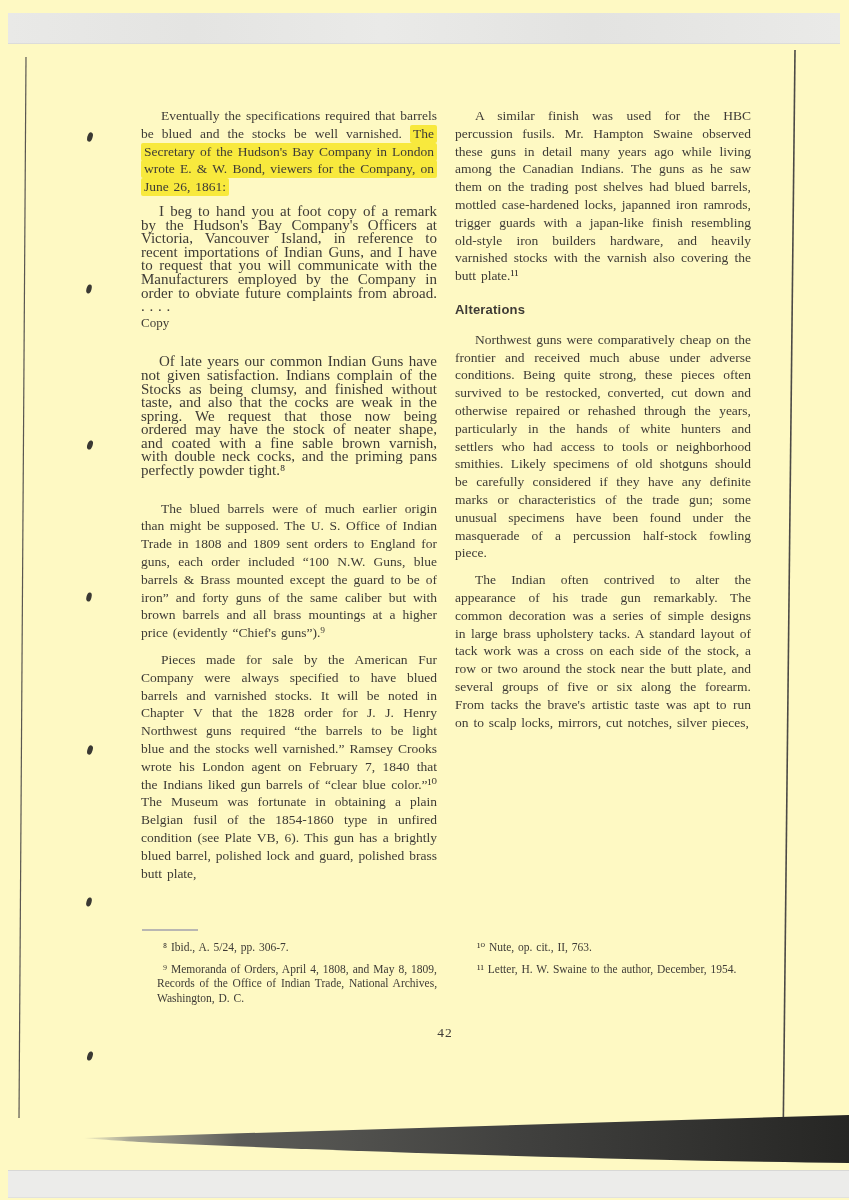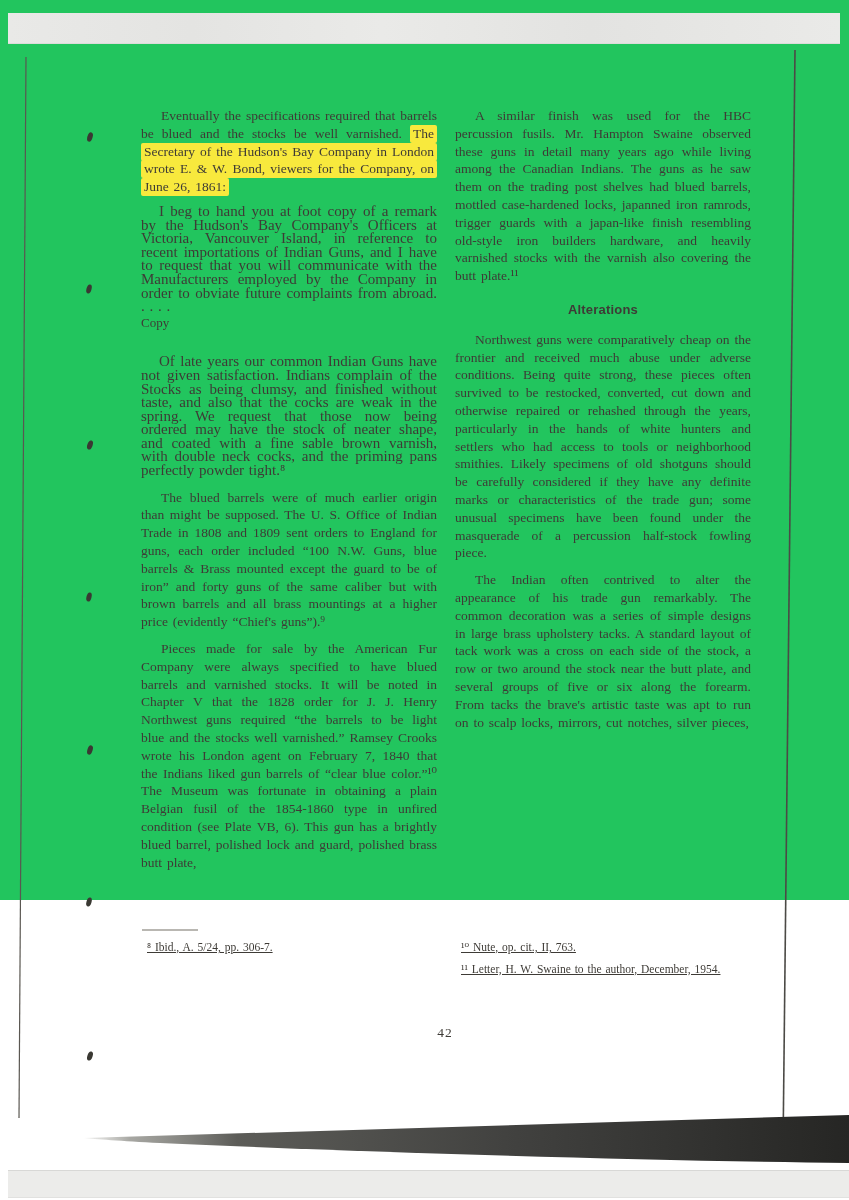--- a/index.html
+++ b/index.html
@@ -3,22 +3,22 @@
 <meta charset="utf-8">
 <style>
   html,body{margin:0;padding:0;}
   body{
     width:849px;height:1200px;
     background:#ffffff;
     font-family:"Liberation Serif","DejaVu Serif",serif;
     overflow:hidden;
   }
   #scan-page{
-    position:relative;width:849px;height:900px;
-    background:#22c55e;color:#3e3b36;
+    position:relative;width:849px;height:1200px;
+    background:#fef9c3;color:#3e3b36;
   }
   
   .band-top{
     position:absolute;left:8px;top:13px;width:832px;height:30px;
     background:linear-gradient(90deg,#e9e9e7 0%,#e4e4e2 22%,#eaeae8 45%,#e3e3e1 70%,#eaeae8 100%);
     border-bottom:1px solid #dcdcda;
   }
   .band-bottom-strip{
     position:absolute;left:8px;top:1170px;width:841px;height:26px;
     background:#ececea;
@@ -35,43 +35,43 @@
   }
   .col-left{left:141px;}
   .col-right{left:455px;}
   .para{margin:0 0 9px 0;text-indent:20px;}
   .para.no-indent{text-indent:0;}
   .small{
     font-size:15px;line-height:13.6px;
     margin:0 0 2px 0;text-indent:18px;word-spacing:1px;
   }
   .small-tail{font-size:13px;line-height:13.6px;margin:0 0 26px 0;}
-  .small.q2{margin-bottom:11px;}
+  .small.q2{margin-bottom:22px;}
   .section-heading{
     font-family:"Liberation Sans","DejaVu Sans",sans-serif;
     font-weight:bold;font-size:13px;letter-spacing:.2px;
-    text-align:center;margin:16px 0 12px 0;text-indent:0;
+    margin:16px 0 12px 0;text-indent:0;
   }
   mark.hl{
     background:#f8e93d;color:inherit;
     padding:1px 3px 2px 3px;border-radius:2px;
     -webkit-box-decoration-break:clone;box-decoration-break:clone;
   }
   
   .fn-rule{
     position:absolute;left:142px;top:929px;width:56px;height:2px;
     background:#b9b7b2;
   }
   .footnotes{
     position:absolute;top:940px;width:296px;
     font-size:11.5px;line-height:14.6px;text-align:justify;word-spacing:1px;
   }
   .footnotes.fn-left{left:141px;}
   .footnotes.fn-right{left:455px;}
-  .footnote{margin:0 0 7px 0;text-indent:6px;text-decoration:underline;}
+  .footnote{margin:0 0 7px 16px;text-indent:6px;}
   .page-number{
     position:absolute;left:140px;top:1025px;width:610px;
     text-align:center;font-size:13.5px;letter-spacing:1px;color:#3e3b36;
   }
 </style>
 </head>
 <body>
 
 <div id="scan-page">
 
@@ -115,20 +115,21 @@
   <div class="col col-right">
     <p class="para">A similar finish was used for the HBC percussion fusils.  Mr. Hampton Swaine observed these guns in detail many years ago while living among the Canadian Indians.  The guns as he saw them on the trading post shelves had blued barrels, mottled case-hardened locks, japanned iron ramrods, trigger guards with a japan-like finish resembling old-style iron builders hardware, and heavily varnished stocks with the varnish also covering the butt plate.¹¹</p>
     <h3 class="section-heading">Alterations</h3>
     <p class="para">Northwest guns were comparatively cheap on the frontier and received much abuse under adverse conditions.  Being quite strong, these pieces often survived to be restocked, converted, cut down and otherwise repaired or rehashed through the years, particularly in the hands of white hunters and settlers who had access to tools or neighborhood smithies. Likely specimens of old shotguns should be carefully considered if they have any definite marks or characteristics of the trade gun; some unusual specimens have been found under the masquerade of a percussion half-stock fowling piece.</p>
     <p class="para">The Indian often contrived to alter the appearance of his trade gun remarkably. The common decoration was a series of simple designs in large brass upholstery tacks.  A standard layout of tack work was a cross on each side of the stock, a row or two around the stock near the butt plate, and several groups of five or six along the forearm.  From tacks the brave's artistic taste was apt to run on to scalp locks, mirrors, cut notches, silver pieces,</p>
   </div>
 
   <div class="fn-rule"></div>
   <div class="footnotes fn-left">
     <p class="footnote">⁸ Ibid., A. 5/24, pp. 306-7.</p>
+    <p class="footnote">⁹ Memoranda of Orders, April 4, 1808, and May 8, 1809, Records of the Office of Indian Trade, National Archives, Washington, D. C.</p>
   </div>
   <div class="footnotes fn-right">
     <p class="footnote">¹⁰ Nute, op. cit., II, 763.</p>
     <p class="footnote">¹¹ Letter, H. W. Swaine to the author, December, 1954.</p>
   </div>
 
   <div class="page-number">42</div>
 
 </div>
 

